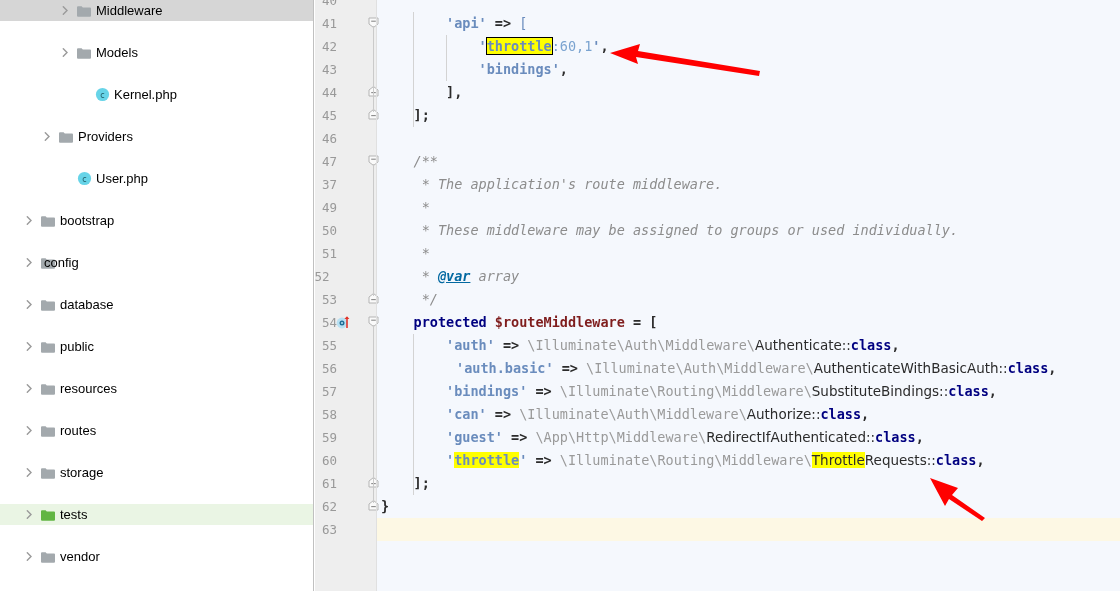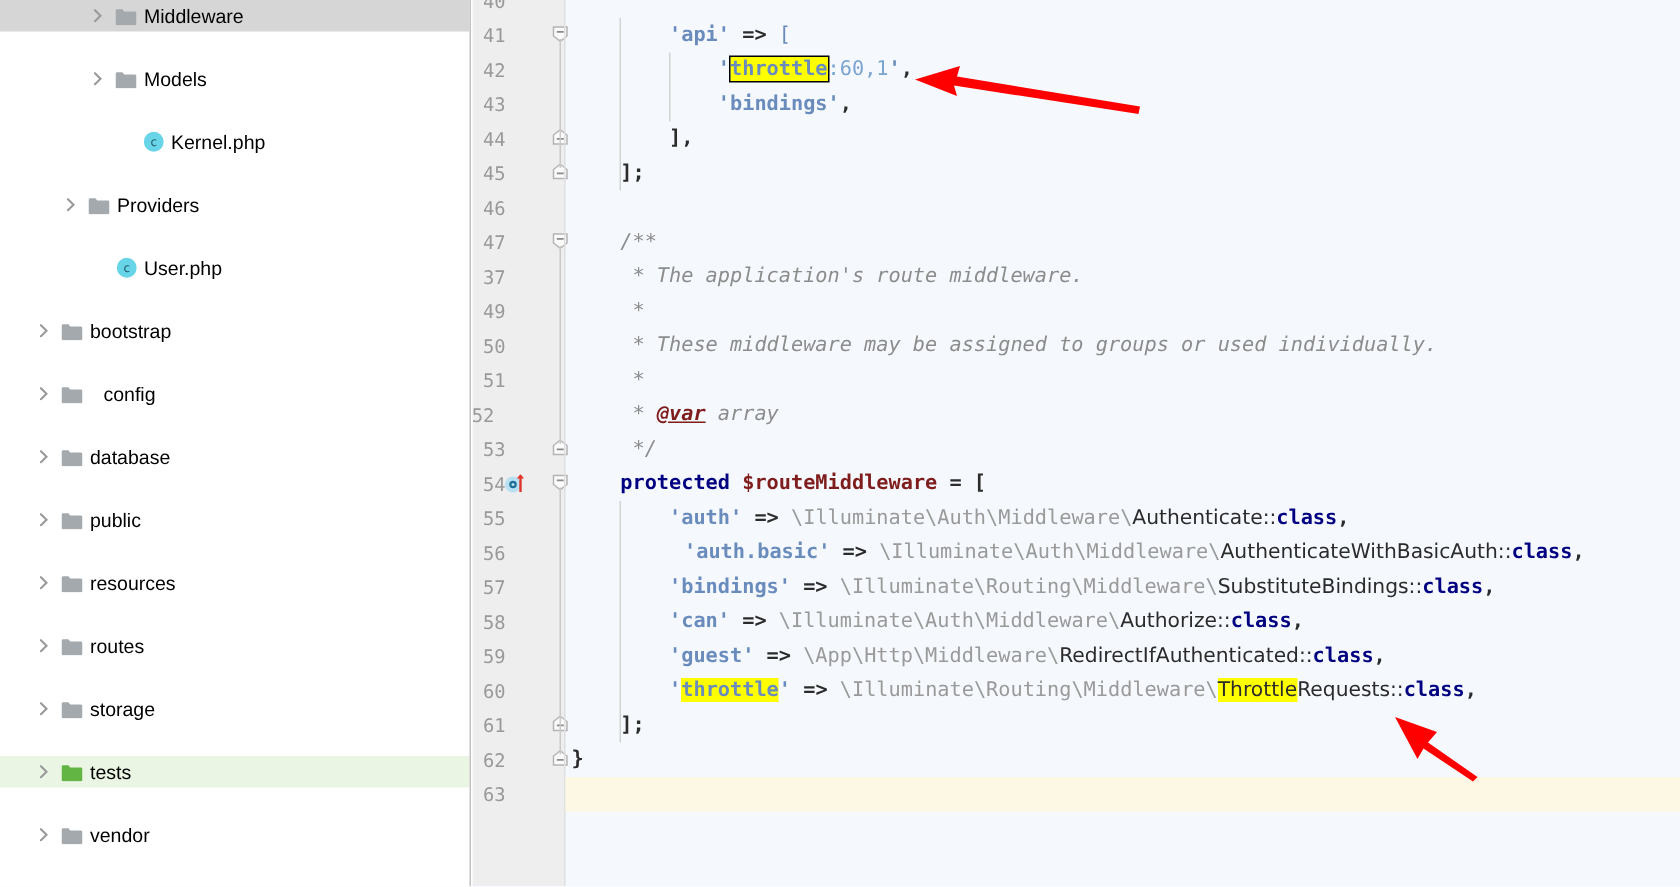--- a/index.html
+++ b/index.html
@@ -67,21 +67,21 @@
   .indent-guide{position:absolute;width:1px;background:#d3d3d3;}
 
   
   .t-str{color:#6a8cbd;font-weight:bold;}
   .t-strplain{color:#6a8cbd;}
   .t-op{color:#2b2b2b;font-weight:bold;}
   .t-num{color:#7aa3d0;}
   .t-kw{color:#000080;font-weight:bold;}
   .t-var{color:#7f1d1d;font-weight:bold;}
   .t-cmt{color:#8c8c8c;font-style:italic;}
-  .t-tag{color:#7f1d1d;font-style:italic;font-weight:bold;text-decoration:underline;}
+  .t-tag{color:#0369a1;font-style:italic;font-weight:bold;text-decoration:underline;}
   .t-ns{color:#9a9a9a;}
   .t-cls{color:#2b2b2b;font-family:"DejaVu Sans","Liberation Sans",sans-serif;font-size:13.5px;}
   .t-class-kw{color:#000080;font-weight:bold;}
   .hl{background:#ffff00;}
   .hl-sel{background:#ffff00;outline:1px solid #000000;}
 
   
   .anno{position:absolute;pointer-events:none;}
 </style>
 </head>
@@ -160,21 +160,21 @@
         <span class="arrow" style="left: 24px;">
           <svg width="7" height="9" viewBox="0 0 7 9">
             <path d="M1.3 0.8 5 4.5 1.3 8.2" fill="none" stroke="#9a9a9a" stroke-width="1.4" stroke-linecap="round"></path>
           </svg>
         </span>
         <span class="ic" style="left: 41px;">
           <svg class="folder" width="14" height="11" viewBox="0 0 14 11">
             <path d="M0 1.2a1 1 0 0 1 1-1h3.6l1.2 1.4H13a1 1 0 0 1 1 1v7.2a1 1 0 0 1-1 1H1a1 1 0 0 1-1-1z" fill="#a3a9ad"></path>
           </svg>
         </span>
-        <span class="lbl" style="left: 69px;">config</span>
+        <span class="lbl" style="left: 44px;">config</span>
       </div>
       <div class="tree-row" style="top: 147px;">
         <span class="arrow" style="left: 24px;">
           <svg width="7" height="9" viewBox="0 0 7 9">
             <path d="M1.3 0.8 5 4.5 1.3 8.2" fill="none" stroke="#9a9a9a" stroke-width="1.4" stroke-linecap="round"></path>
           </svg>
         </span>
         <span class="ic" style="left: 41px;">
           <svg class="folder" width="14" height="11" viewBox="0 0 14 11">
             <path d="M0 1.2a1 1 0 0 1 1-1h3.6l1.2 1.4H13a1 1 0 0 1 1 1v7.2a1 1 0 0 1-1 1H1a1 1 0 0 1-1-1z" fill="#a3a9ad"></path>

